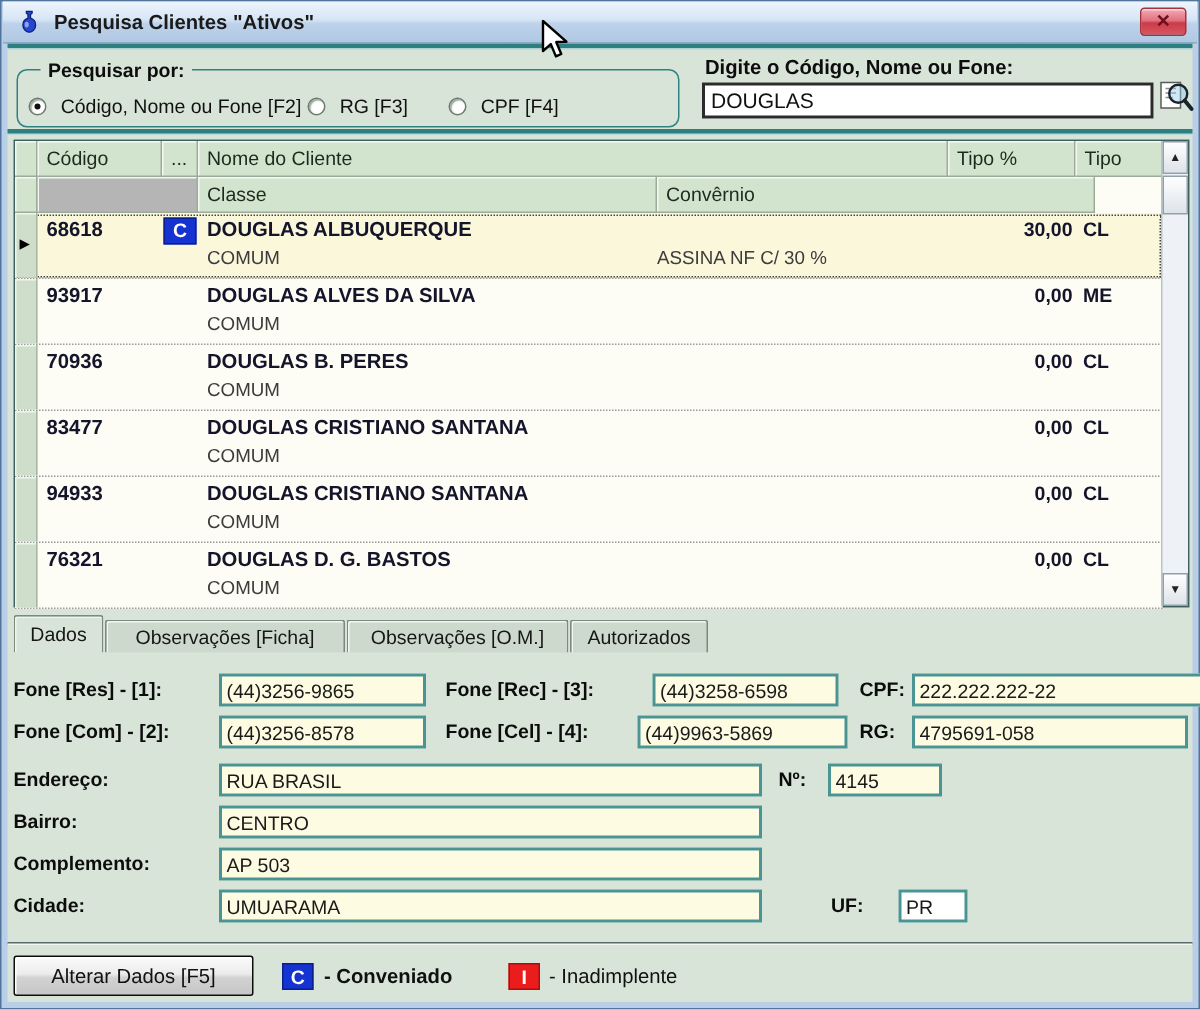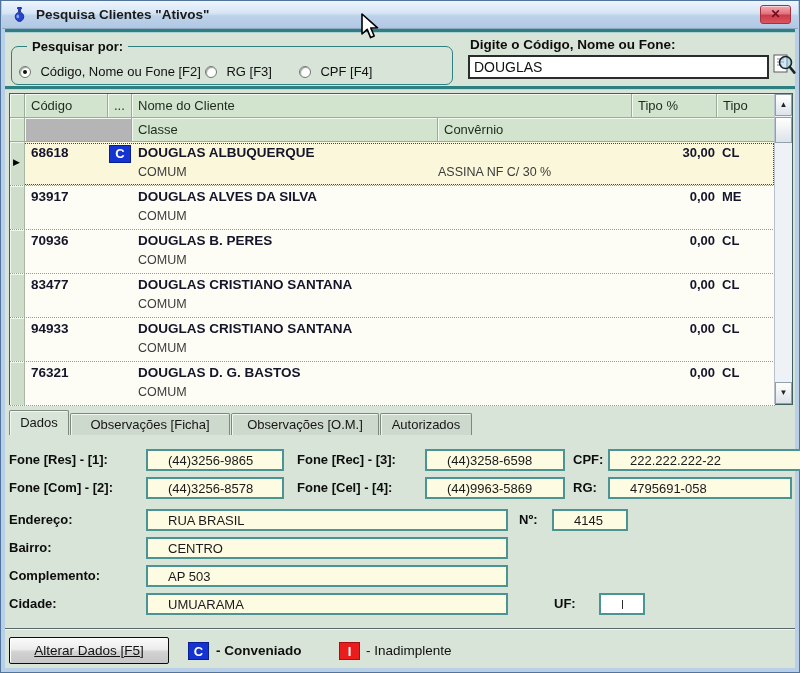--- a/index.html
+++ b/index.html
@@ -82,31 +82,31 @@
   .tabstrip { position:absolute; left:8px; top:409px; width:784px; height:25px; }
   .tab { position:absolute; top:3px; height:22px; background:#cdd9cd;
     border:1px solid #7e887e; border-bottom:none; border-radius:2px 2px 0 0;
     font-size:13px; color:#161616; text-align:center; line-height:21px; cursor:pointer;
     box-shadow:inset 1px 1px 0 #f0f6f0; }
   .tab.active { top:0; height:25px; background:#d8e4d8; line-height:24px; z-index:2; }
 
   
   .flabel { position:absolute; font-size:13px; font-weight:bold; color:#0c0c0c; }
   .finput { position:absolute; height:22px; background:#fdfce2; border:2px solid #4a9494;
-    font-family:"Liberation Sans",sans-serif; font-size:13px; color:#1a1a1a; padding:0 20px; }
+    font-family:"Liberation Sans",sans-serif; font-size:13px; color:#1a1a1a; padding:0 3px; }
   .finput.white { background:#ffffff; }
 
   
   .foot-sep { position:absolute; left:4px; right:4px; top:627px; height:2px;
     background:#5a6a6a; border-bottom:1px solid #f2f6f2; }
   .alter-btn { position:absolute; left:8px; top:636px; width:160px; height:27px;
     border:1px solid #0c0c0c; border-radius:2px;
     background:linear-gradient(#fafafa 0%, #ececec 45%, #d2d2d2 55%, #c6c6c6 100%);
     box-shadow:inset 1px 1px 0 #fff; font-family:"Liberation Sans",sans-serif;
-    font-size:13.5px; color:#111; text-align:center; cursor:pointer;text-decoration:underline; }
+    font-size:13.5px; color:#111; text-align:center; cursor:pointer; }
   .legend-badge { position:absolute; top:641px; width:21px; height:18px; color:#fff;
     font-size:13px; font-weight:bold; text-align:center; line-height:17px; }
   .legend-badge.blue { background:#1533d0; border:1px solid #0a1f8f; }
   .legend-badge.red { background:#ea1c1c; border:1px solid #a80f0f; }
   .legend-text { position:absolute; top:642px; font-size:13.5px; color:#101010; }
 
   .cursor { position:absolute; left:358px; top:12px; z-index:50; pointer-events:none; }
 </style>
 </head>
 <body>
@@ -160,21 +160,21 @@
     <div class="hcell" style="left:0;top:0;width:15px;height:24px;"></div>
     <div class="hcell" style="left:15px;top:0;width:83px;height:24px;">Código</div>
     <div class="hcell" style="left:98px;top:0;width:24px;height:24px;">...</div>
     <div class="hcell" style="left:122px;top:0;width:500px;height:24px;">Nome do Cliente</div>
     <div class="hcell" style="left:622px;top:0;width:85px;height:24px;">Tipo %</div>
     <div class="hcell" style="left:707px;top:0;width:58px;height:24px;">Tipo</div>
 
     <div class="hcell" style="left:0;top:24px;width:15px;height:24px;"></div>
     <div class="hcell gray" style="left:15px;top:24px;width:107px;height:24px;"></div>
     <div class="hcell" style="left:122px;top:24px;width:306px;height:24px;">Classe</div>
-    <div class="hcell" style="left:428px;top:24px;width:337px;height:24px;">Convêrnio</div>
+    <div class="hcell" style="left:428px;top:24px;width:292px;height:24px;">Convêrnio</div>
 
     <div class="rows">
       <div class="row selected">
         <div class="gutter">
             <span class="row-arrow">▶</span>
           </div>
         <span class="r-code">68618</span>
         <span class="r-badge">C</span>
         <span class="r-name">DOUGLAS ALBUQUERQUE</span>
         <span class="r-desc">30,00</span>
@@ -234,21 +234,21 @@
   <div class="tabstrip">
     <div class="tab active" style="left:0;width:60px;">Dados</div>
     <div class="tab" style="left:61px;width:160px;">Observações [Ficha]</div>
     <div class="tab" style="left:222px;width:148px;">Observações [O.M.]</div>
     <div class="tab" style="left:371px;width:92px;">Autorizados</div>
   </div>
 
   <span class="flabel" style="left:8px;top:451px;">Fone [Res] - [1]:</span>
   <input class="finput" style="left: 145px; top: 448px; width: 138px;" value="(44)3256-9865">
   <span class="flabel" style="left:296px;top:451px;">Fone [Rec] - [3]:</span>
-  <input class="finput" style="left: 424px; top: 448px; width: 140px;" value="(44)3258-6598">
+  <input class="finput" style="left: 434px; top: 448px; width: 124px;" value="(44)3258-6598">
   <span class="flabel" style="left:572px;top:451px;">CPF:</span>
   <input class="finput" style="left: 607px; top: 448px; width: 212px;" value="222.222.222-22">
 
   <span class="flabel" style="left:8px;top:479px;">Fone [Com] - [2]:</span>
   <input class="finput" style="left: 145px; top: 476px; width: 138px;" value="(44)3256-8578">
   <span class="flabel" style="left:296px;top:479px;">Fone [Cel] - [4]:</span>
   <input class="finput" style="left: 424px; top: 476px; width: 140px;" value="(44)9963-5869">
   <span class="flabel" style="left:572px;top:479px;">RG:</span>
   <input class="finput" style="left: 607px; top: 476px; width: 184px;" value="4795691-058">
 

